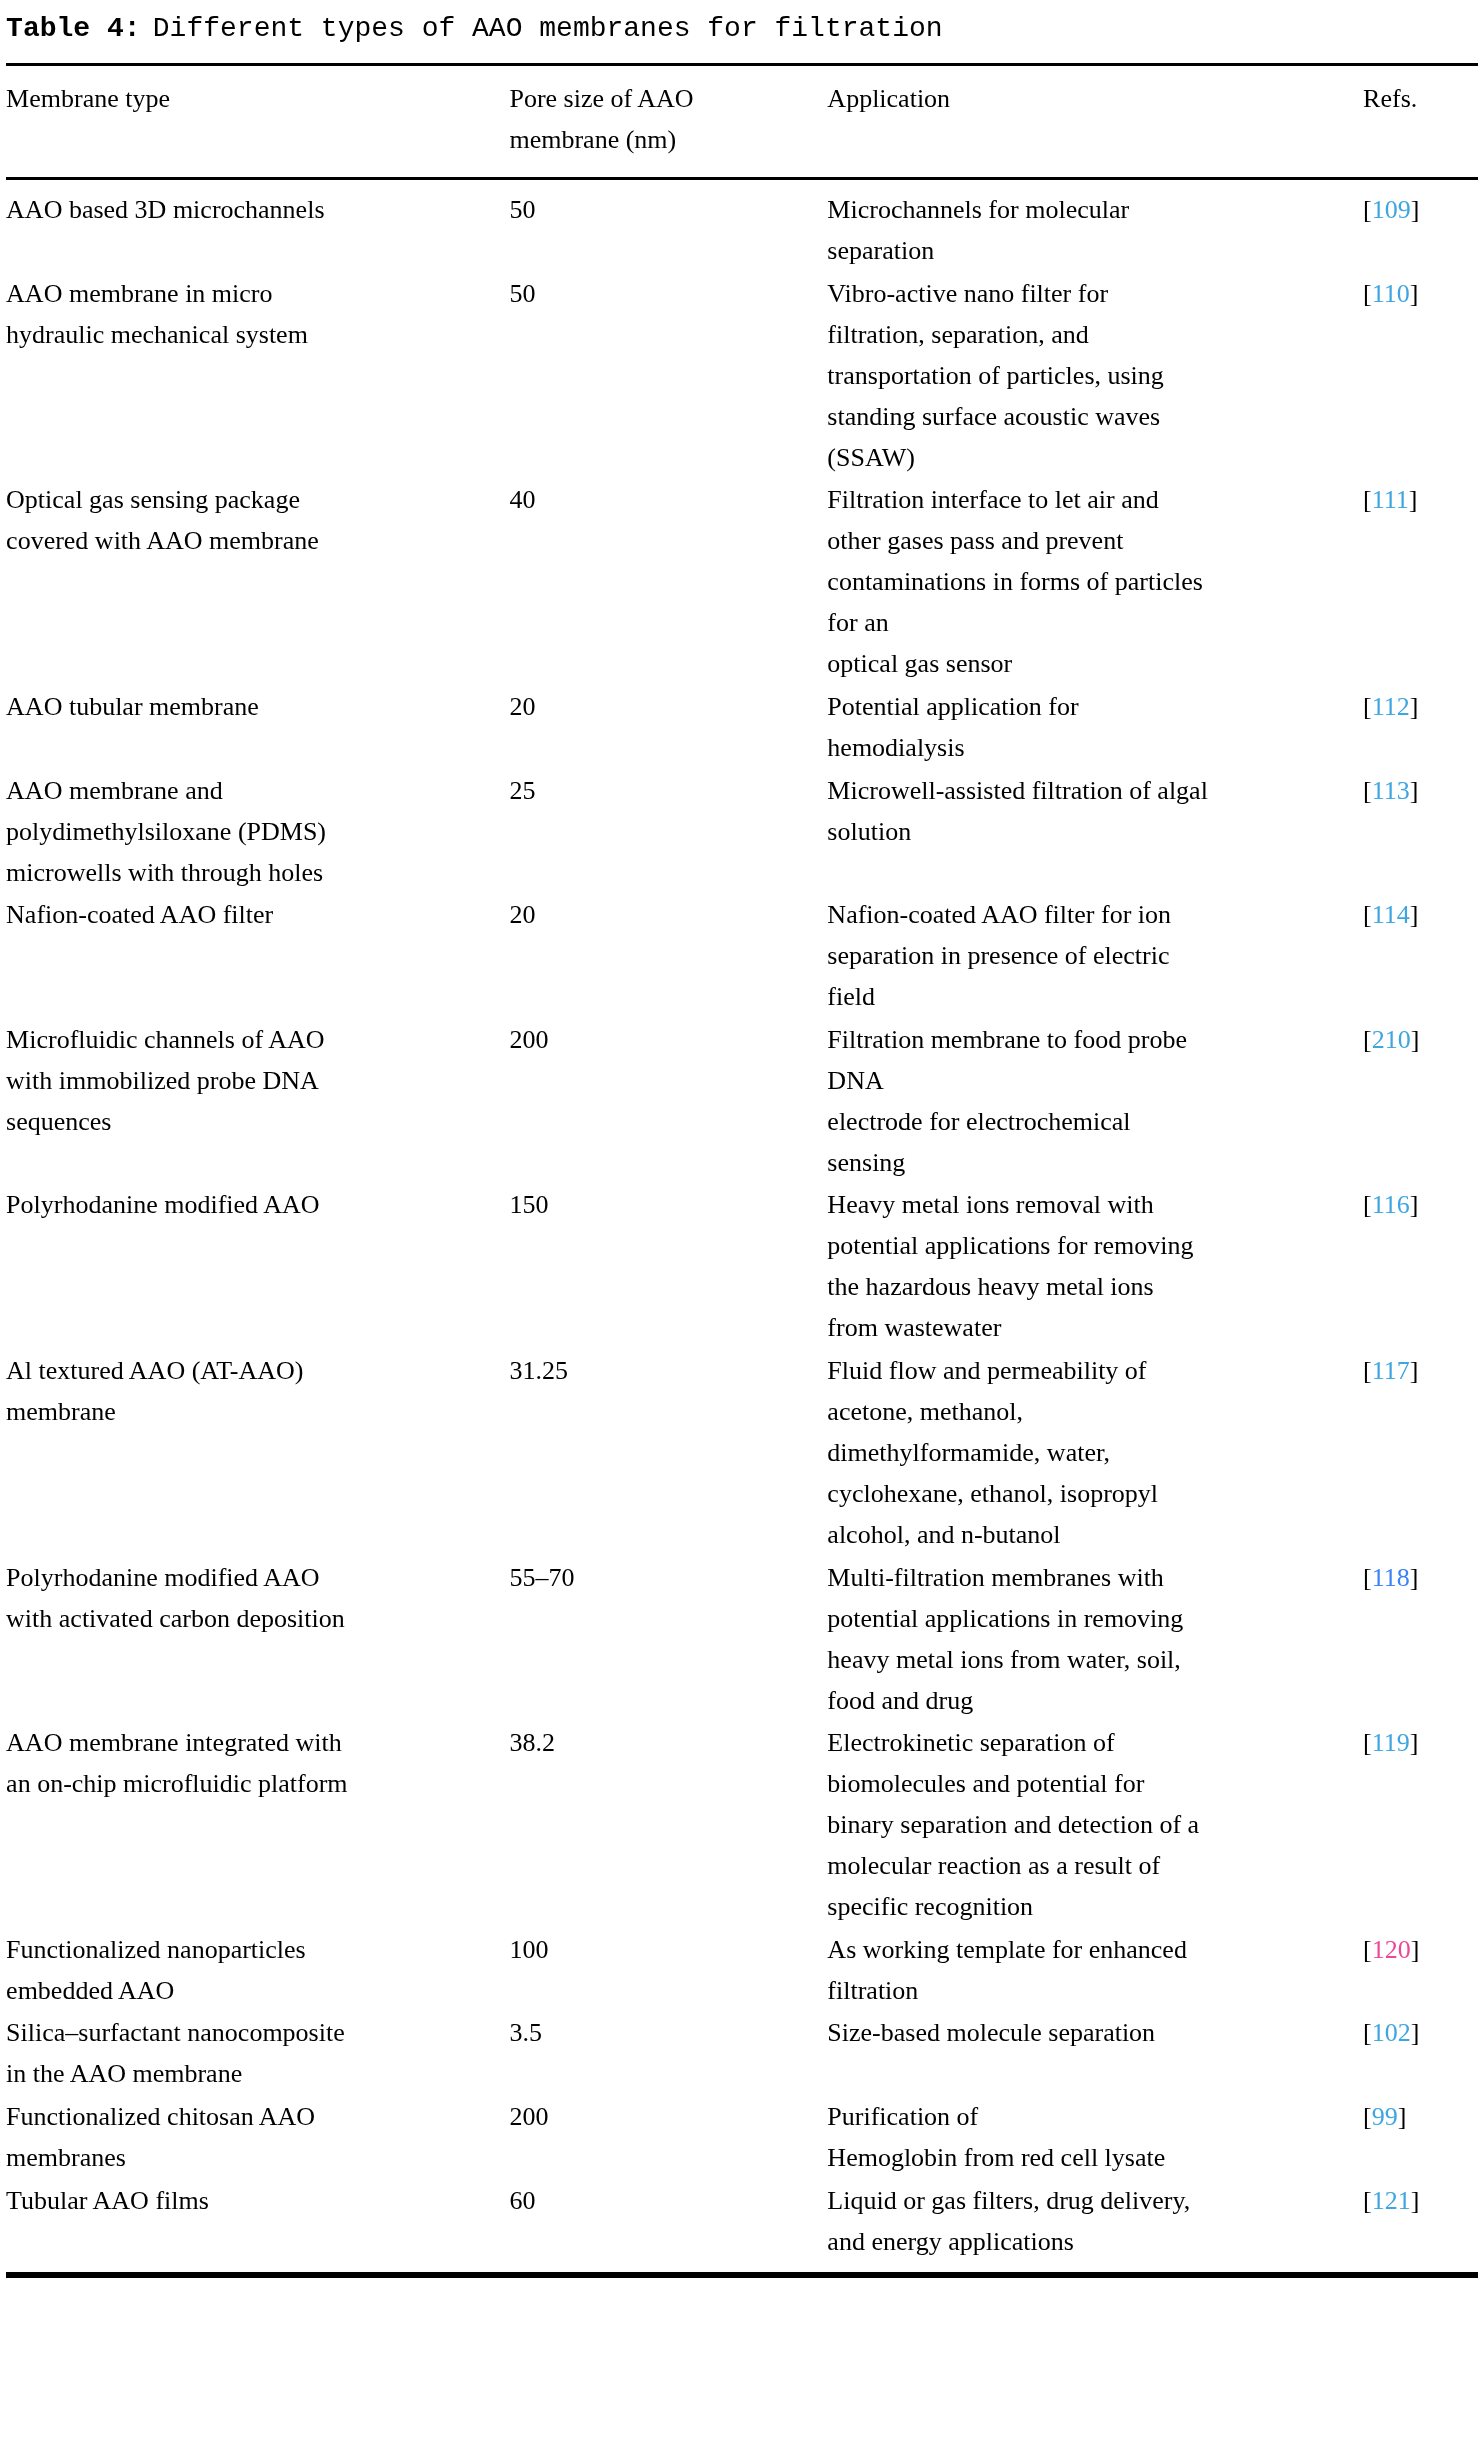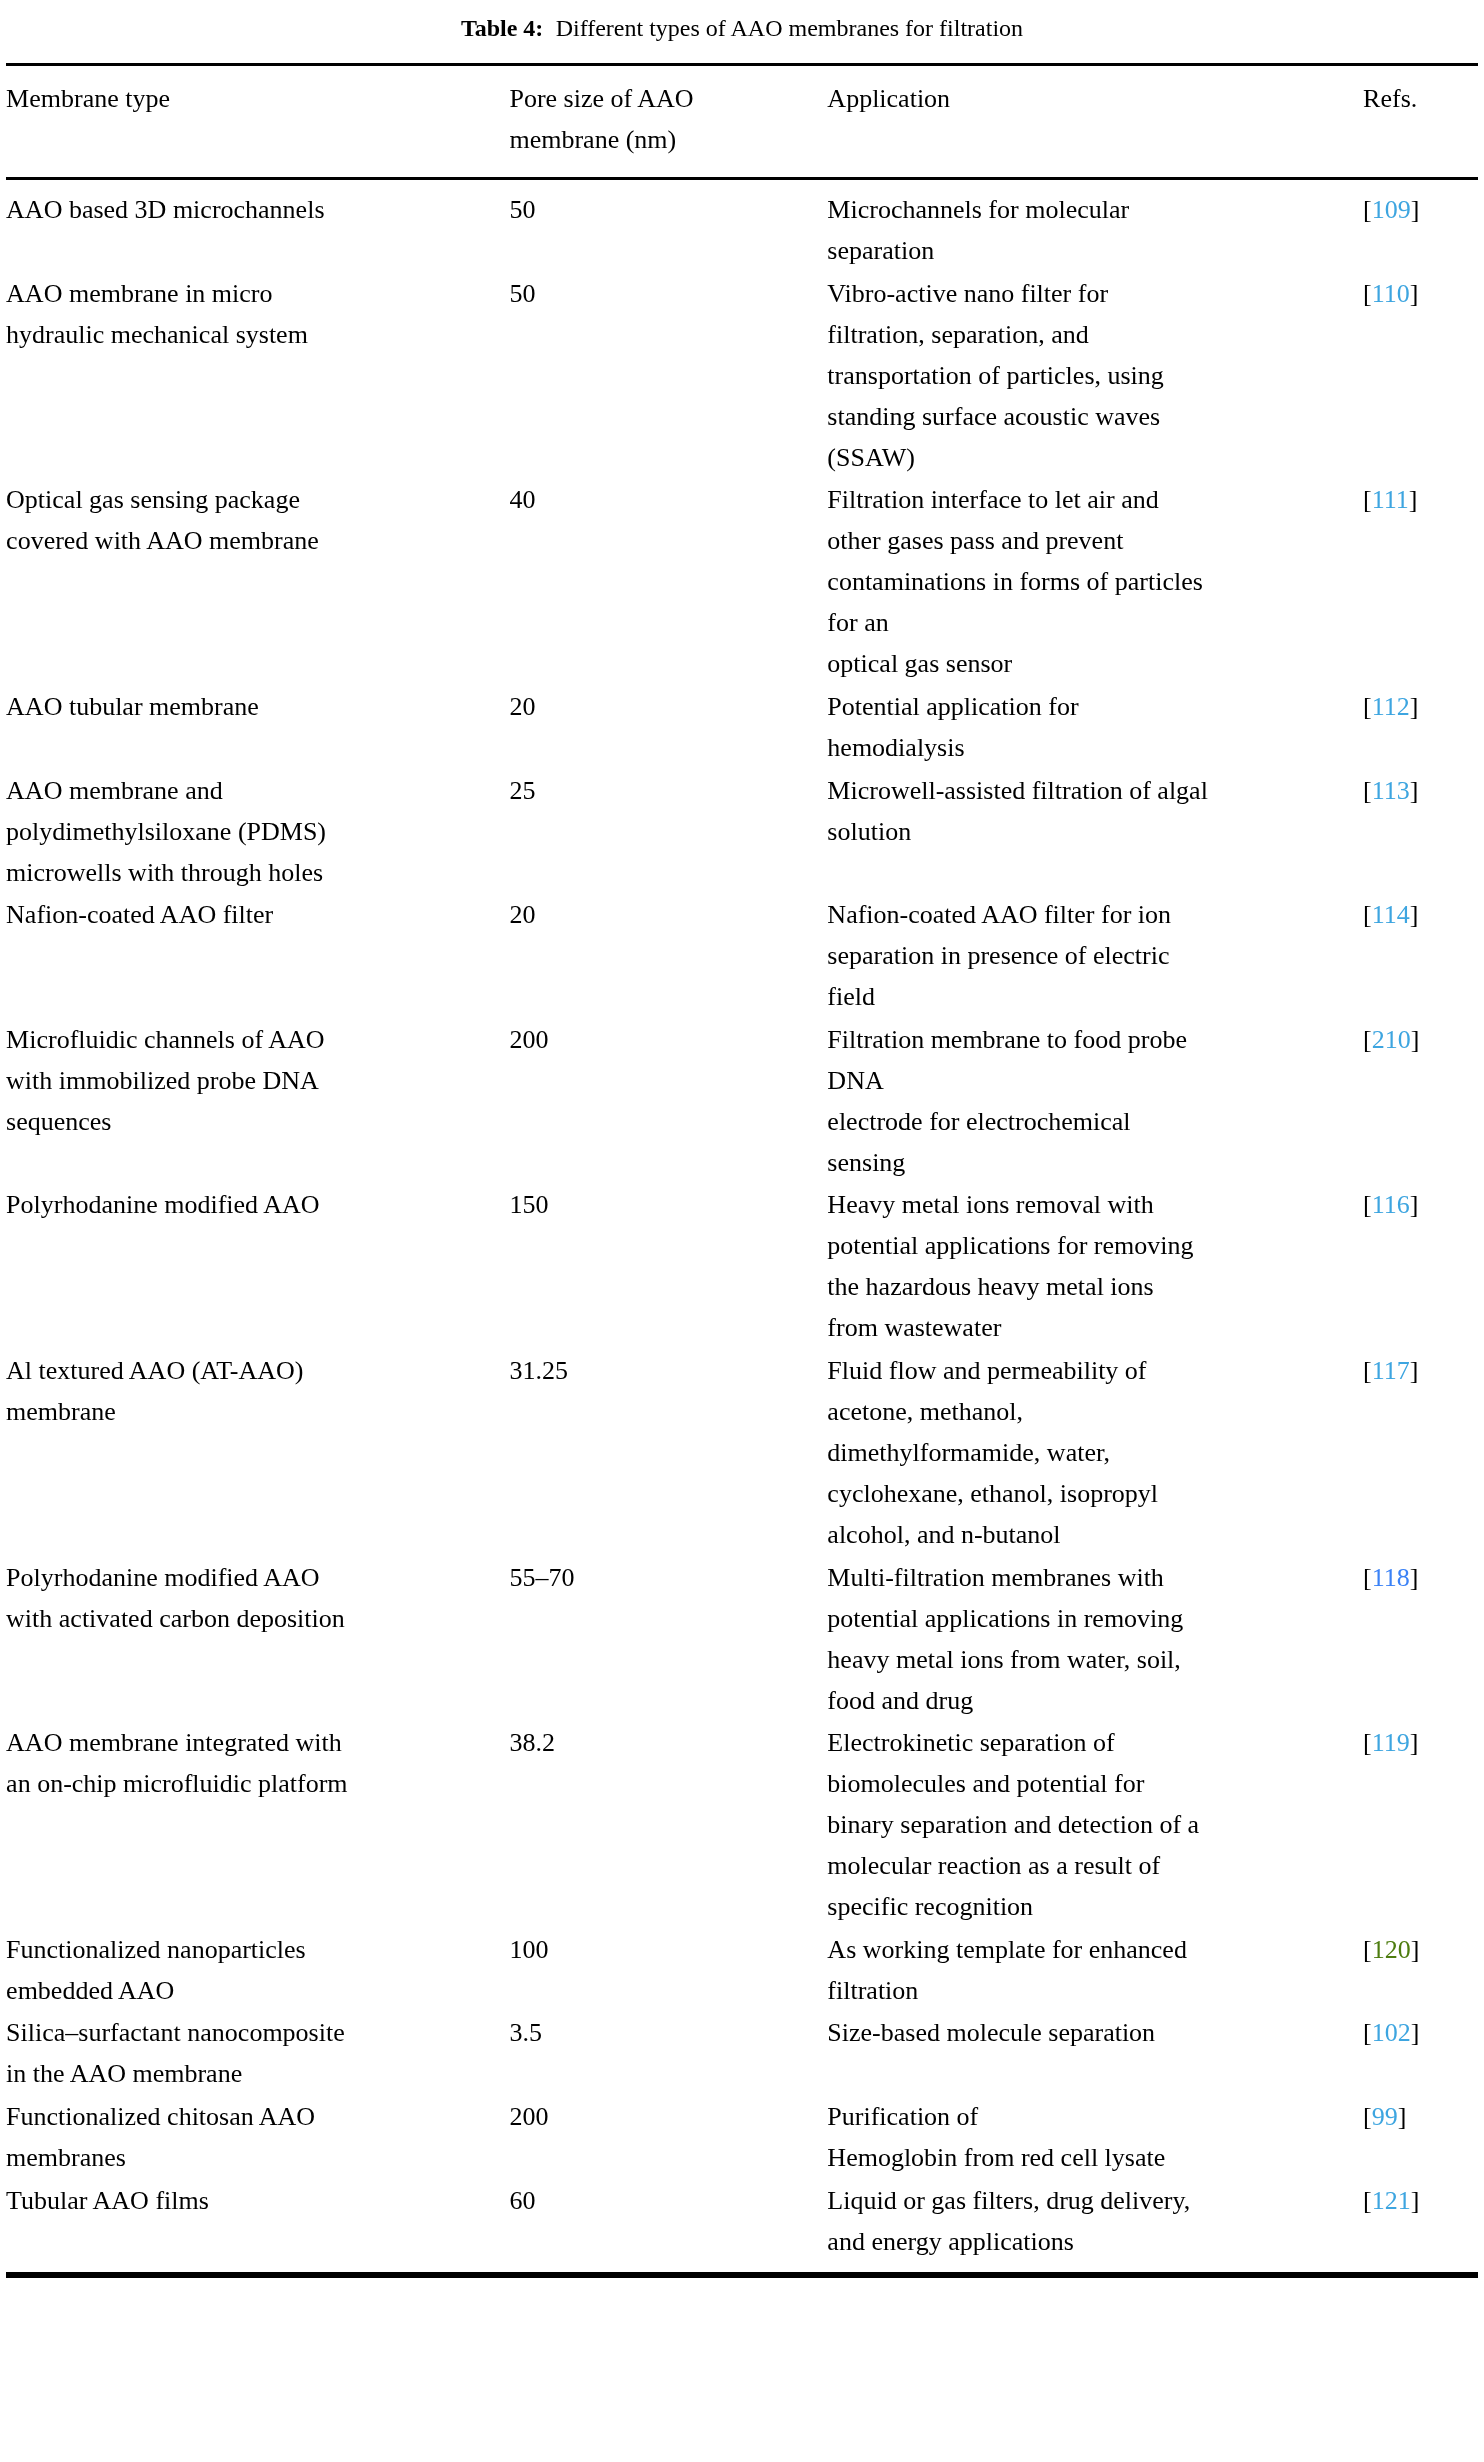--- a/index.html
+++ b/index.html
@@ -9,25 +9,26 @@
     color: #000000;
     font-family: "Liberation Serif", "DejaVu Serif", serif;
   }
   .page {
     width: 1484px;
     box-sizing: border-box;
     padding: 7.7px 6.1px 0 6.1px;
     background: #ffffff;
   }
   .caption {
-    text-align: center;
-    font-size: 24px;
+    text-align: left;
+    font-size: 28px;
     line-height: 35px;
     margin: 3.1px 0 17px 0;
     white-space: nowrap;
+    font-family: Liberation Mono, monospace;
   }
   .caption-label {
     font-weight: bold;
     margin-right: 12.3px;
   }
   table.data-table {
     width: 100%;
     border-collapse: collapse;
     table-layout: fixed;
     border-top: 3.8px solid #000;
@@ -195,21 +196,21 @@
 molecular reaction as a result of
 specific recognition</td>
           <td class="ref-cell"><span>[</span><a class="ref-num" style="color: rgb(61, 165, 224);">119</a><span>]</span></td>
         </tr>
         <tr>
           <td>Functionalized nanoparticles
 embedded AAO</td>
           <td>100</td>
           <td>As working template for enhanced
 filtration</td>
-          <td class="ref-cell"><span>[</span><a class="ref-num" style="color: #4d7c0f;">120</a><span>]</span></td>
+          <td class="ref-cell"><span>[</span><a class="ref-num" style="color: #ec4899;">120</a><span>]</span></td>
         </tr>
         <tr>
           <td>Silica–surfactant nanocomposite
 in the AAO membrane</td>
           <td>3.5</td>
           <td>Size-based molecule separation</td>
           <td class="ref-cell"><span>[</span><a class="ref-num" style="color: rgb(61, 165, 224);">102</a><span>]</span></td>
         </tr>
         <tr>
           <td>Functionalized chitosan AAO

